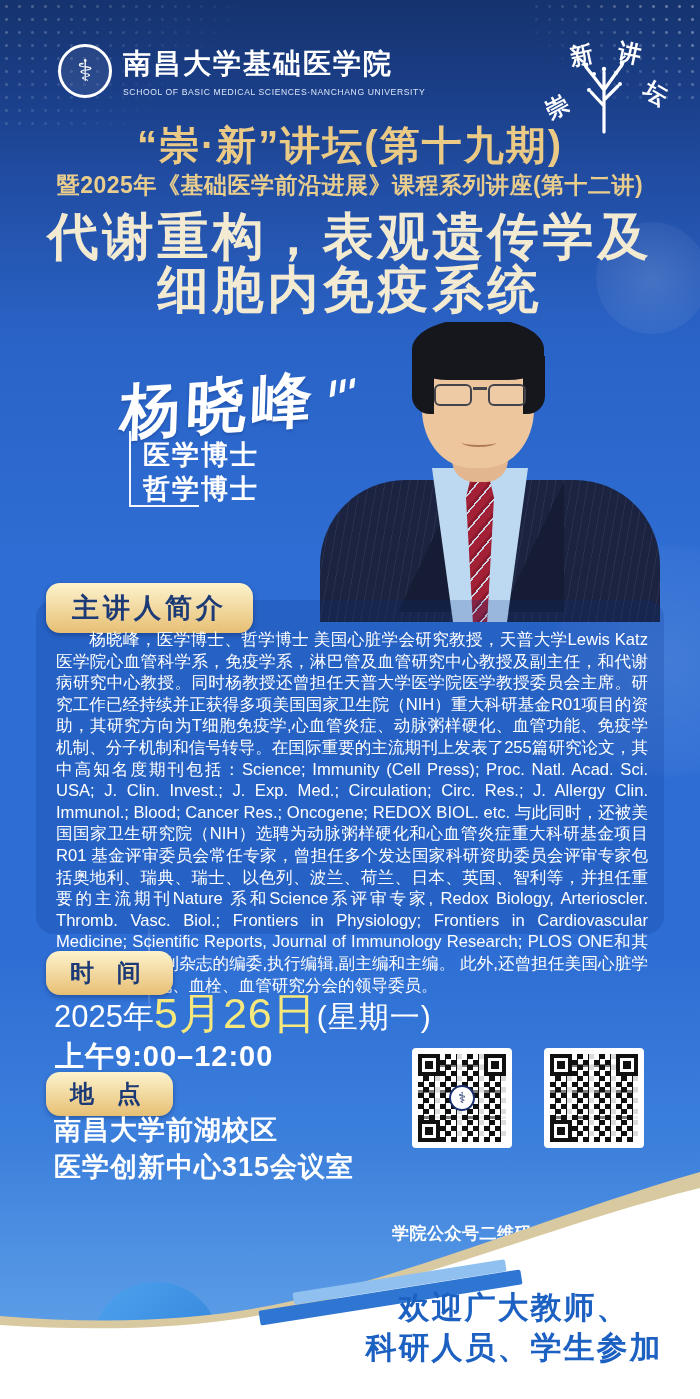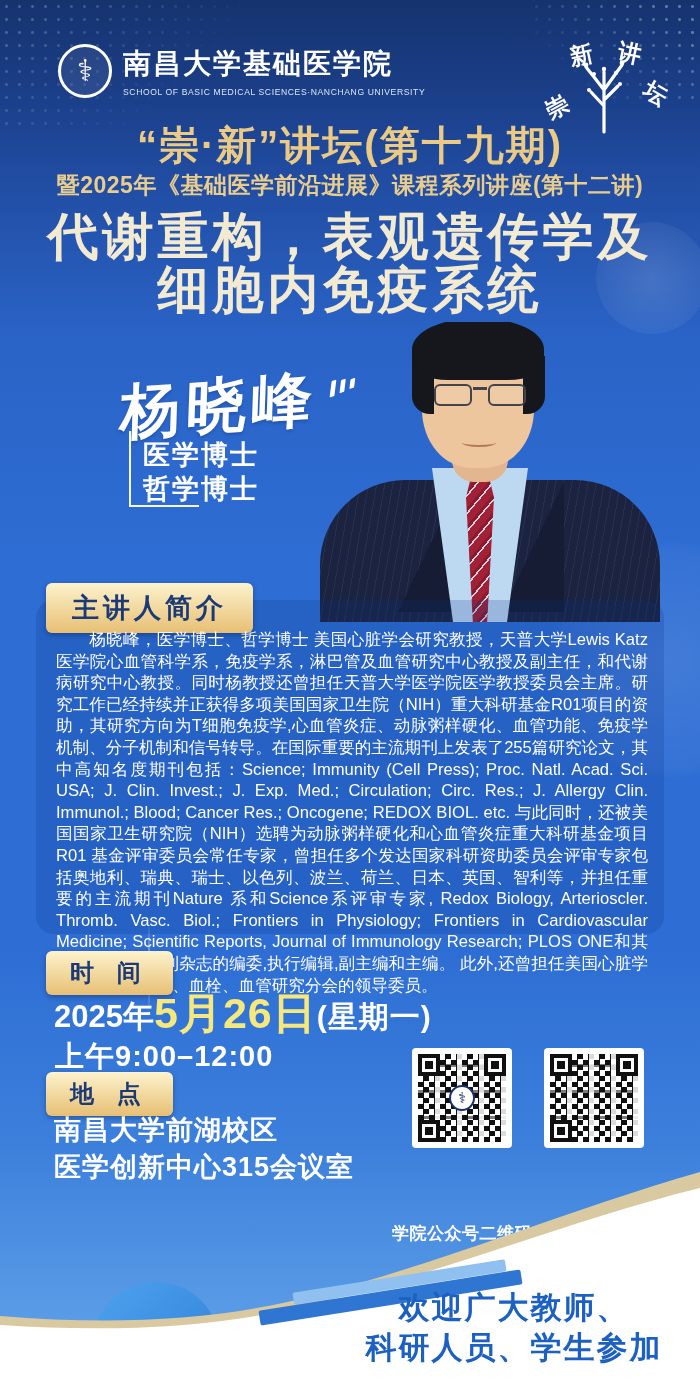--- a/index.html
+++ b/index.html
@@ -55,26 +55,26 @@
   .p-hair{position:absolute;left:132px;top:-4px;width:132px;height:62px;background:#15171d;border-radius:55% 55% 30% 30%;}
   .p-hair-l{position:absolute;left:132px;top:34px;width:22px;height:58px;background:#15171d;border-radius:0 0 0 18px;}
   .p-hair-r{position:absolute;left:243px;top:34px;width:22px;height:58px;background:#15171d;border-radius:0 0 18px 0;}
   .p-glasses{position:absolute;left:152px;top:62px;width:96px;height:24px;}
   .p-glasses b{position:absolute;width:38px;height:22px;border:2.5px solid #43434b;border-radius:6px;box-sizing:border-box;background:rgba(255,255,255,.08);}
   .p-glasses b:first-child{left:2px;} .p-glasses b:last-child{right:2px;}
   .p-glasses i{position:absolute;left:41px;top:3px;width:14px;height:3px;background:#43434b;}
   .p-mouth{position:absolute;left:182px;top:116px;width:34px;height:7px;border-bottom:2.5px solid #b07a5a;border-radius:50%;}
   
   .bio-panel{position:absolute;left:36px;top:600px;width:628px;height:334px;background:rgba(12,52,140,.20);border-radius:18px;}
-  .gold-badge{position:absolute;color:#1c3a75;font-weight:900;background:linear-gradient(180deg,#fdf3cd,#e7bf74);border-radius:6px;box-shadow:0 2px 5px rgba(0,20,70,.35);text-align:center;}
+  .gold-badge{position:absolute;color:#1c3a75;font-weight:900;background:linear-gradient(180deg,#fdf3cd,#e7bf74);border-radius:14px;box-shadow:0 2px 5px rgba(0,20,70,.35);text-align:center;}
   .bio-badge{left:46px;top:583px;font-size:27px;padding:7px 26px;letter-spacing:4px;}
   .bio-text{position:absolute;left:56px;top:629px;width:592px;color:#fff;font-size:16.6px;line-height:21.6px;text-align:justify;text-indent:2em;}
   
   .time-badge{left:46px;top:951px;font-size:24px;padding:6px 24px;letter-spacing:8px;}
-  .date-line{position:absolute;left:54px;top:992px;display:flex;align-items:flex-end;color:#fff;font-weight:700;}
+  .date-line{position:absolute;left:54px;top:992px;display:flex;align-items:flex-end;color:#fff;font-weight:400;}
   .date-prefix{font-size:31px;line-height:1;padding-bottom:3px;}
   .date-highlight{font-size:43px;line-height:1;color:#f6e87c;letter-spacing:1px;}
   .date-suffix{font-size:30px;line-height:1;padding-bottom:3px;letter-spacing:1px;}
   .time-range{position:absolute;left:55px;top:1037px;color:#fff;font-size:29px;font-weight:900;letter-spacing:1px;}
   .loc-badge{left:46px;top:1072px;font-size:24px;padding:6px 24px;letter-spacing:8px;}
   .loc-lines{position:absolute;left:54px;top:1112px;color:#fff;font-size:27px;font-weight:900;line-height:37px;letter-spacing:1px;}
   
   .qr{position:absolute;width:100px;height:100px;background:#fff;border-radius:4px;padding:6px;box-sizing:border-box;}
   .qr1{left:412px;top:1048px;} .qr2{left:544px;top:1048px;}
   .qr-pattern{position:relative;width:88px;height:88px;

